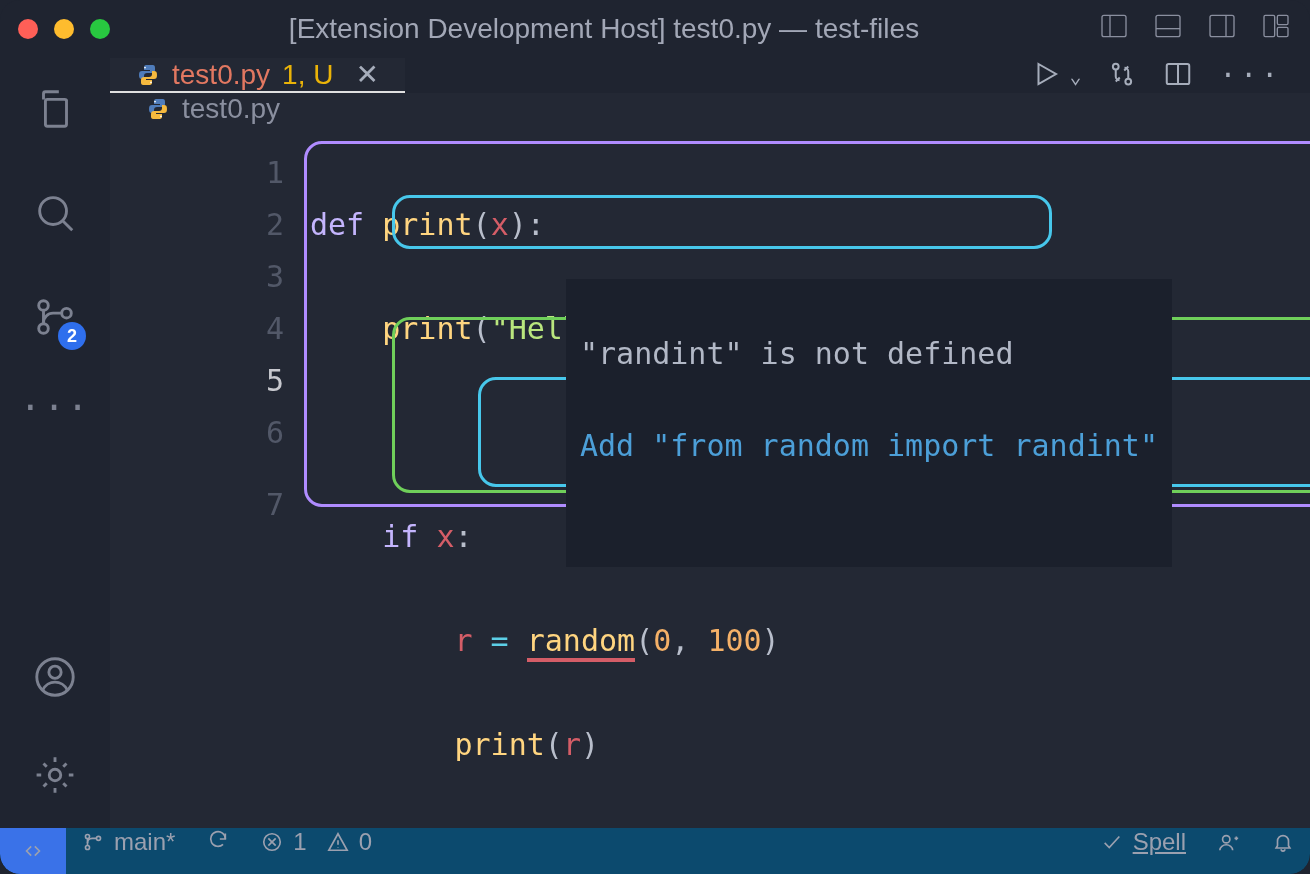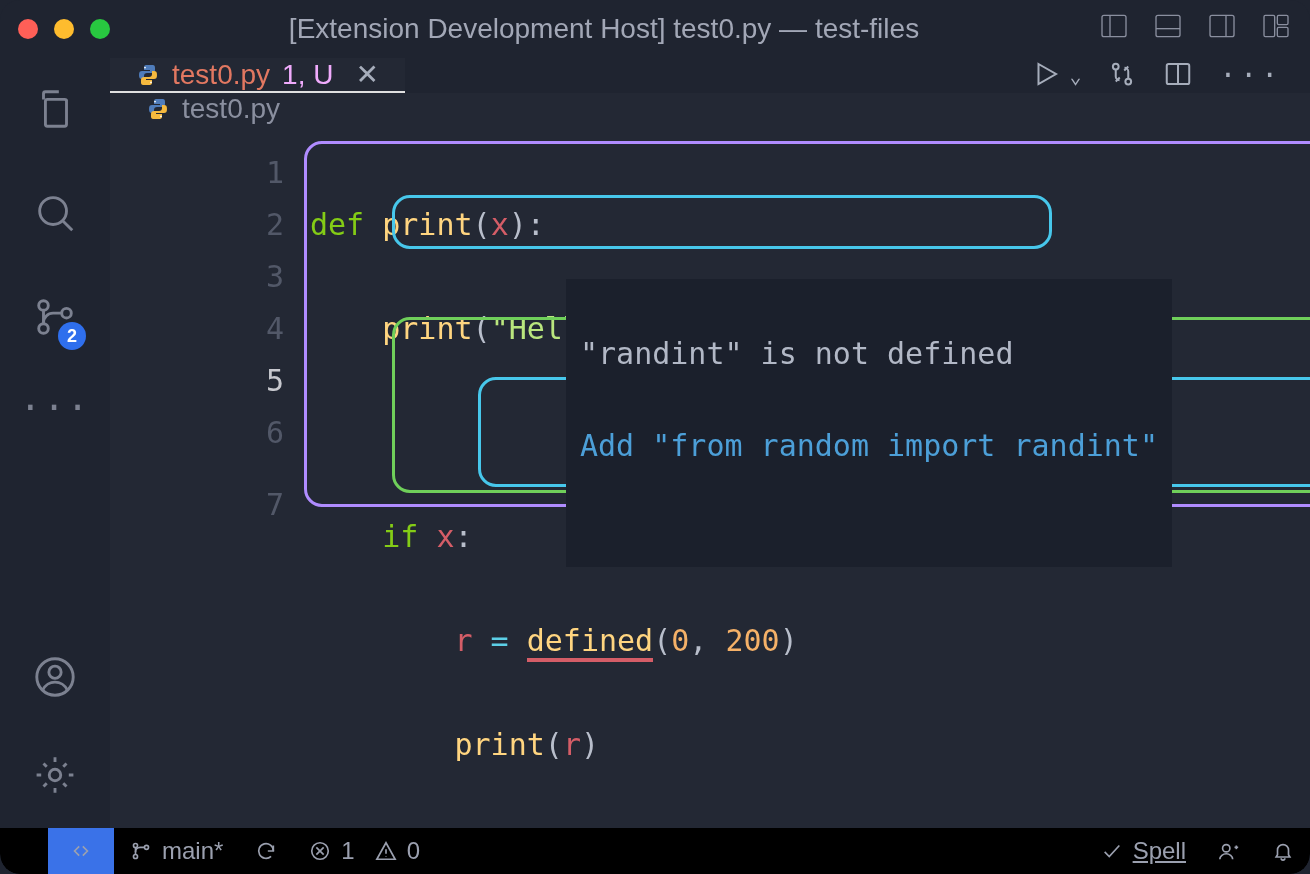--- a/index.html
+++ b/index.html
@@ -51,21 +51,21 @@
   .editor-col { flex:1; display:flex; flex-direction:column; background:#232834; min-width:0;}
   .tabbar {
     height:62px; background:#1f2430; display:flex; align-items:stretch;
   }
   .tab {
     display:flex; align-items:center; gap:12px; padding:0 26px;
     background:#232834; border-bottom:2px solid #e0e0e0;
     font-size:28px; font-family:-apple-system,sans-serif;
   }
   .tab .fname { color:#E27861; }
-  .tab .mod { color:#f0abfc; }
+  .tab .mod { color:#eab308; }
   .tab .close { color:#a6adbb; font-size:28px; cursor:pointer; margin-left:10px;}
   .pyicon { width:24px; height:24px; }
   .tab-actions { margin-left:auto; display:flex; align-items:center; gap:26px; padding-right:28px;}
   .tab-actions svg { width:30px; height:30px; stroke:#a6adbb; fill:none; stroke-width:1.6;}
   .tab-actions .play svg { stroke:#a6adbb;}
   .tab-actions .chev { font-size:20px; color:#a6adbb; margin-left:-18px;}
   .ell-dots { color:#a6adbb; font-size:28px; letter-spacing:4px; }
 
   .breadcrumb {
     height:52px; display:flex; align-items:center; gap:12px;
@@ -78,21 +78,21 @@
   .gutter {
     width:200px; text-align:right; padding-right:26px;
     font-size:30px; color:#525868; line-height:52px;
     padding-top:8px;
   }
   .gutter .cur { color:#C7C8CE; }
   .code {
     flex:1; position:relative; font-size:30px; line-height:52px;
     padding-top:8px; white-space:pre;
   }
-  .kw { color:#84cc16; }
+  .kw { color:#c4b5fd; }
   .fn { color:#FFD580; }
   .str { color:#BAE67E; }
   .num { color:#F5B168; }
   .var { color:#D45D67; }
   .id { color:#5CCFE6; }
   .punc { color:#B8BECB; }
   .err-underline { border-bottom:4px solid #D45D67; padding-bottom:0px; }
 
   
   .box { position:absolute; border-radius:18px; pointer-events:none; }
@@ -103,24 +103,23 @@
   
   .hover {
     position:absolute; background:#1b202c; padding:6px 14px;
     font-size:30px; line-height:46px; white-space:pre;
   }
   .hover .msg { color:#B2B8C6; }
   .hover .fix { color:#4C9FD8; cursor:pointer; }
 
   
   .status {
-    height:46px; background:#000000; display:flex; align-items:center;
+    height:46px; background:#0c4a6e; display:flex; align-items:flex-start;
     font-size:24px; color:#9ba0af;
     font-family:-apple-system,sans-serif;
-    padding-left:48px;
   }
   .remote { width:66px; height:100%; background:#3a72e8; display:flex; align-items:center; justify-content:center; }
   .remote svg { width:28px; height:28px; stroke:#fff; fill:none; stroke-width:2;}
   .status-seg { display:flex; align-items:center; gap:10px; padding:0 16px; cursor:pointer;}
   .status svg { width:22px; height:22px; stroke:#9ba0af; fill:none; stroke-width:1.8;}
   .status .right { margin-left:auto; display:flex; align-items:center;text-decoration:underline; }
 </style>
 </head>
 <body>
 
@@ -252,21 +251,21 @@
           <div>6</div>
           <div style="height:20px"></div>
           <div>7</div>
         </div>
 
         <div class="code">
 <div><span class="kw">def</span> <span class="fn">print</span><span class="punc">(</span><span class="var">x</span><span class="punc">):</span></div>
 <div>    <span class="fn">print</span><span class="punc">(</span><span class="str">"Hello Lilypad!"</span><span class="punc">)</span></div>
 <div> </div>
 <div>    <span class="kw">if</span> <span class="var">x</span><span class="punc">:</span></div>
-<div>        <span class="var">r</span><span class="id"> = </span><span class="fn err-underline">defined</span><span class="punc">(</span><span class="num">0</span><span class="punc">, </span><span class="num">200</span><span class="punc">)</span></div>
+<div>        <span class="var">r</span><span class="id"> = </span><span class="fn err-underline">random</span><span class="punc">(</span><span class="num">0</span><span class="punc">, </span><span class="num">100</span><span class="punc">)</span></div>
 <div>        <span class="fn">print</span><span class="punc">(</span><span class="var">r</span><span class="punc">)</span></div>
 <div style="height:20px"> </div>
 
 
           
           <div class="box purple" style="left:-6px; top:2px; width:1060px; height:366px;"></div>
           <div class="box cyan" style="left:82px; top:56px; width:660px; height:54px;"></div>
           <div class="box green" style="left:82px; top:178px; width:960px; height:176px;"></div>
           <div class="box cyan" style="left:168px; top:238px; width:868px; height:110px;"></div>
 

